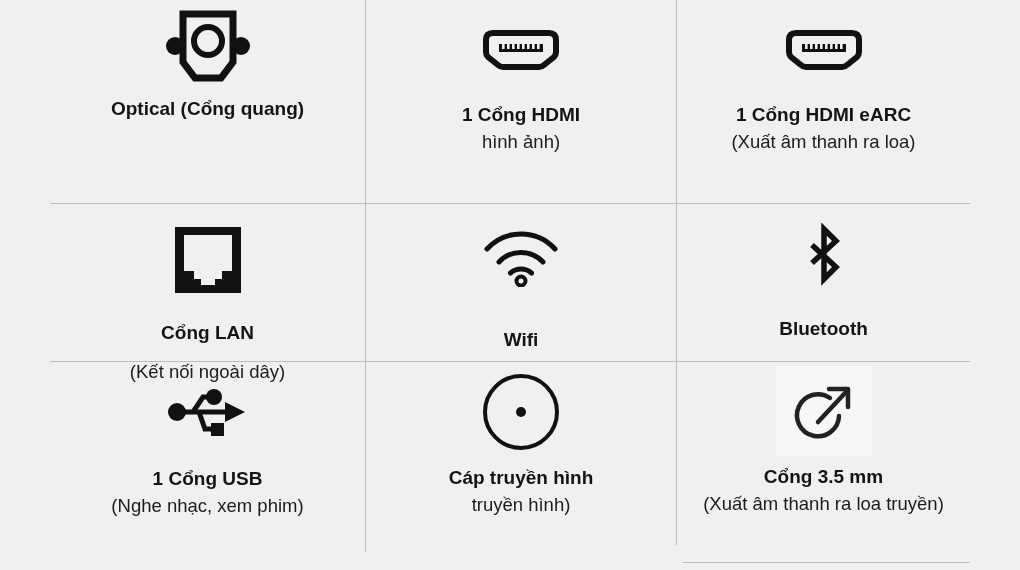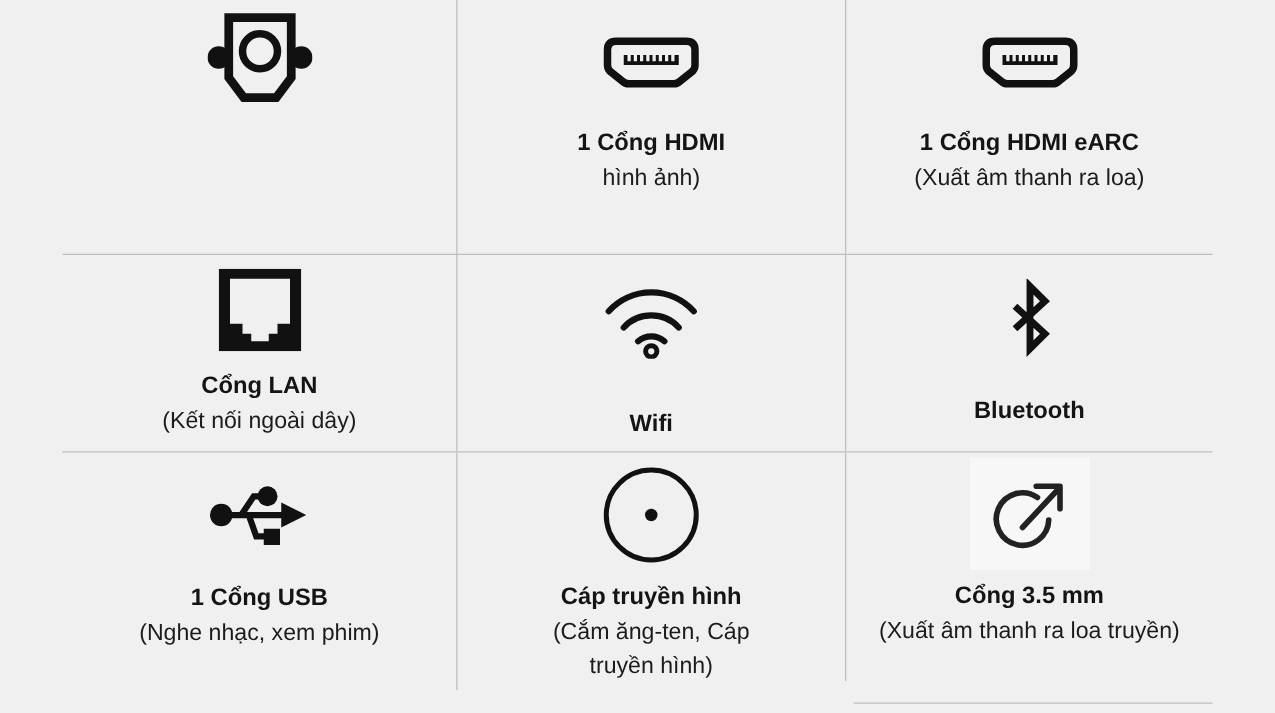--- a/index.html
+++ b/index.html
@@ -67,21 +67,21 @@
     text-align: center;
     color: #1c1c1c;
     font-weight: normal;
   }
   .cell-sub span { display: block; white-space: nowrap; }
 
   
   #cell-optical      { left: 50px;  top: 8px;   width: 315px; }
   #cell-hdmi         { left: 366px; top: 24px;  width: 310px; }
   #cell-hdmi-earc    { left: 677px; top: 24px;  width: 293px; }
-  #cell-lan          { left: 50px;  top: 214px; width: 315px; }
+  #cell-lan          { left: 50px;  top: 226px; width: 315px; gap: 12px; }
   #cell-wifi         { left: 366px; top: 222px; width: 310px; gap: 11px; }
   #cell-bluetooth    { left: 677px; top: 222px; width: 293px; }
   #cell-usb          { left: 50px;  top: 382px; width: 315px; }
   #cell-antenna      { left: 366px; top: 371px; width: 310px; }
   #cell-jack35       { left: 677px; top: 366px; width: 293px; }
 
   #cell-optical .icon-wrap   { height: 78px; margin-bottom: 10px; }
   #cell-hdmi .icon-wrap      { height: 52px; margin-bottom: 26px; }
   #cell-hdmi-earc .icon-wrap { height: 52px; margin-bottom: 26px; }
   #cell-lan .icon-wrap       { height: 68px; margin-bottom: 14px; }
@@ -109,20 +109,21 @@
 
   <div class="cell" id="cell-optical">
     <div class="icon-wrap">
       <svg width="84" height="78" viewBox="0 0 84 78">
         <circle cx="9" cy="38" r="9" fill="#111111"></circle>
         <circle cx="75" cy="38" r="9" fill="#111111"></circle>
         <path d="M17 6 H67 V54 L55 70 H29 L17 54 Z" fill="none" stroke="#111111" stroke-width="7" stroke-linejoin="miter"></path>
         <circle cx="42" cy="33" r="14" fill="none" stroke="#111111" stroke-width="6"></circle>
       </svg>
     </div>
+    <div class="cell-title">Optical (Cổng quang)</div>
     <div class="cell-sub">
     </div>
   </div>
 
   <div class="cell" id="cell-hdmi">
     <div class="icon-wrap">
       <svg width="88" height="44" viewBox="0 0 88 44">
         <path d="M9 12 Q9 5 16 5 H72 Q79 5 79 12 V24 Q79 27 77 29 L67 37 Q65 39 62 39 H26 Q23 39 21 37 L11 29 Q9 27 9 24 Z" fill="none" stroke="#111111" stroke-width="6" stroke-linejoin="round"></path>
         <path d="M22 16 H66 V24 H22 Z" fill="#111111"></path>
         <g fill="#f0f0f0">
@@ -220,21 +221,20 @@
 
   <div class="cell" id="cell-antenna">
     <div class="icon-wrap">
       <svg width="80" height="80" viewBox="0 0 80 80">
         <circle cx="40" cy="40" r="36" fill="none" stroke="#111111" stroke-width="4"></circle>
         <circle cx="40" cy="40" r="5" fill="#111111"></circle>
       </svg>
     </div>
     <div class="cell-title">Cáp truyền hình</div>
     <div class="cell-sub">
-      <span>(Cắm ăng-ten, Cáp</span>
       <span>truyền hình)</span>
     </div>
   </div>
 
   <div class="cell" id="cell-jack35">
     <div class="icon-wrap tinted">
       <svg width="70" height="70" viewBox="0 0 70 70">
         <path d="M41 22 A21 21 0 1 0 50 40" fill="none" stroke="#222222" stroke-width="4.5" stroke-linecap="round"></path>
         <line x1="29" y1="46" x2="57" y2="16" stroke="#222222" stroke-width="4.5" stroke-linecap="round"></line>
         <polyline points="40,13 59,13 59,31" fill="none" stroke="#222222" stroke-width="4.5" stroke-linecap="round" stroke-linejoin="round"></polyline>

